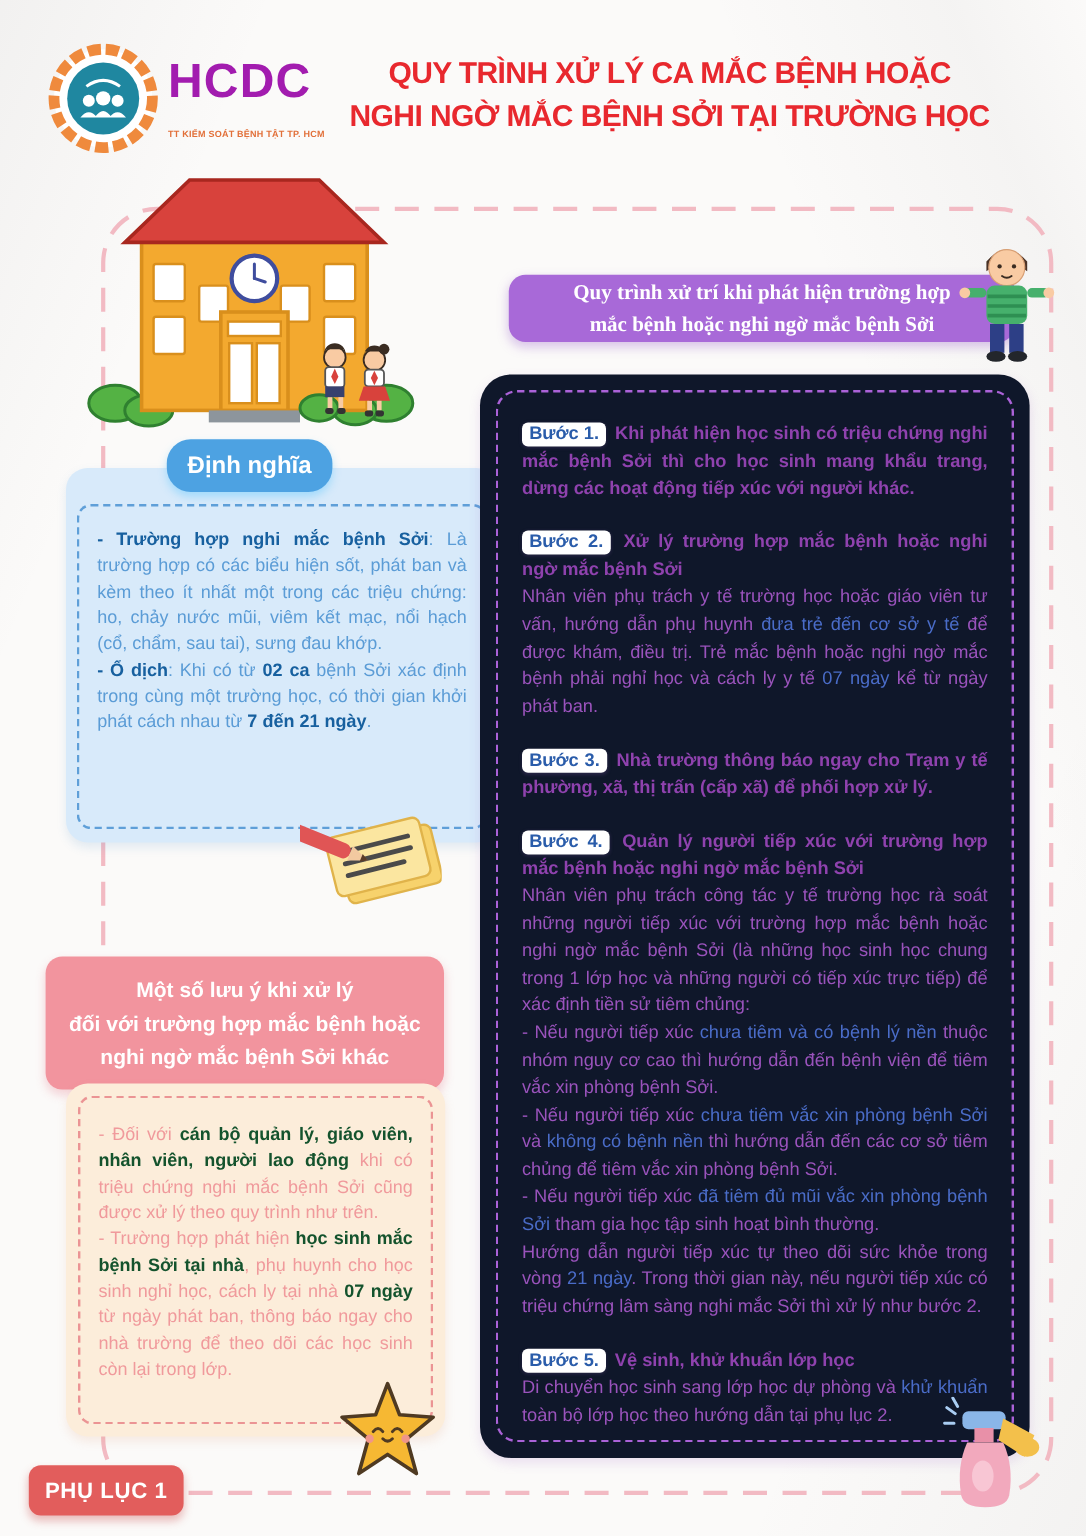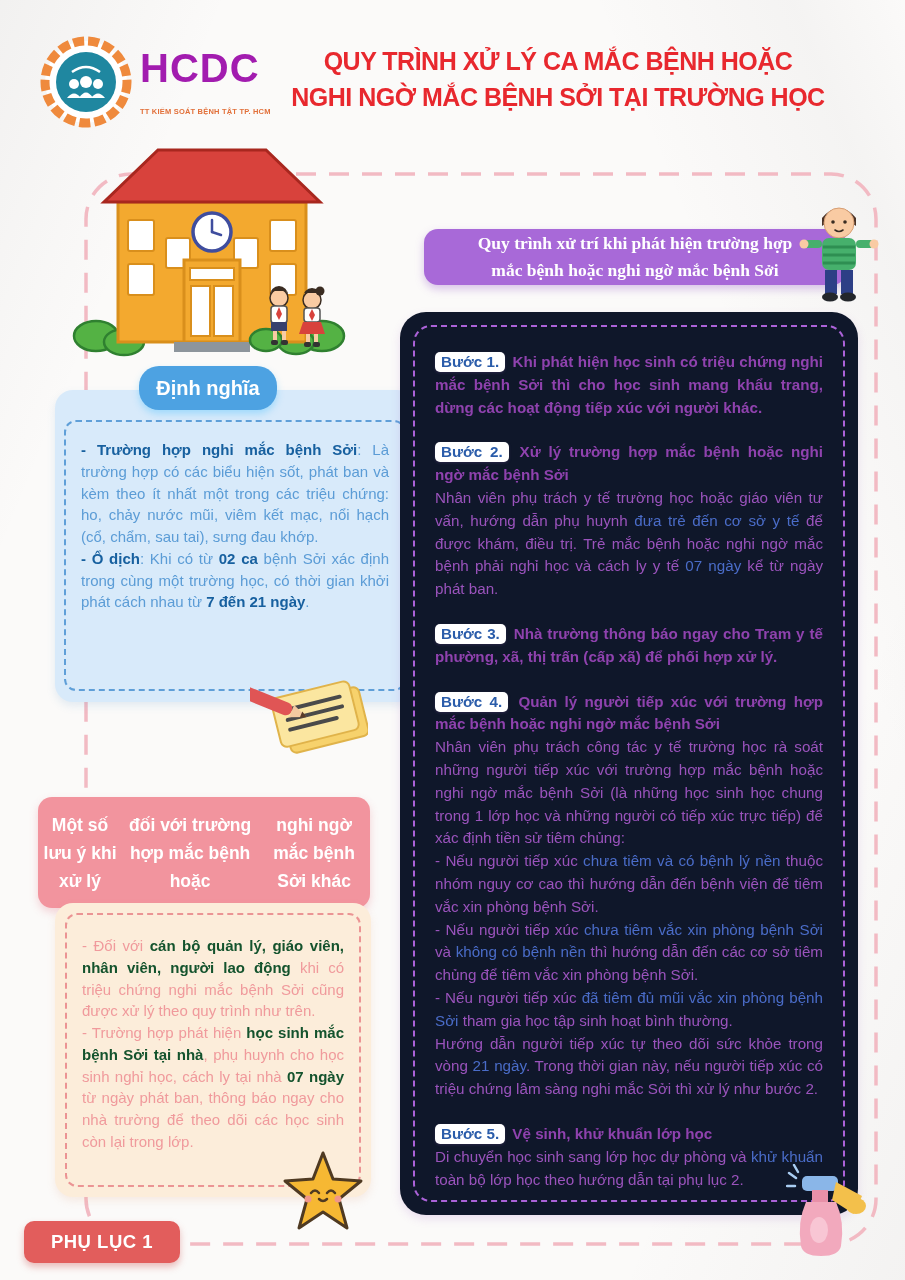--- a/index.html
+++ b/index.html
@@ -47,21 +47,21 @@
     border:2px dashed #5f9fd8;border-radius:12px;padding:17px 15px;box-sizing:border-box;
   }
   .def-inner p{margin:0;font-size:15px;line-height:1.45;text-align:justify;}
   .def-inner .run-normal{color:#5b9cd6;}
   .def-inner .run-strong{color:#17609f;font-weight:700;}
 
   
   .notes-header{
     position:absolute;left:38px;top:797px;width:332px;height:111px;z-index:3;
     background:#f2949e;border-radius:14px;color:#fff;font-weight:700;font-size:17.5px;
-    display:flex;flex-direction:row;align-items:center;justify-content:center;
+    display:flex;flex-direction:column;align-items:center;justify-content:center;
     line-height:1.6;text-align:center;box-shadow:0 4px 8px rgba(230,120,135,.3);
   }
   .notes-panel{
     position:absolute;left:55px;top:903px;width:316px;height:294px;z-index:3;
     background:#fcedda;border-radius:18px;box-shadow:0 4px 8px rgba(220,150,110,.15);
   }
   .notes-inner{
     position:absolute;left:10px;right:10px;top:10px;bottom:10px;
     border:2px dashed #eb9494;border-radius:12px;padding:20px 15px;box-sizing:border-box;
   }
@@ -91,21 +91,21 @@
   .step-label{
     background:#fff;color:#2a5caa;font-weight:700;border-radius:5px;
     padding:1px 6px 2px 6px;margin-right:3px;box-shadow:0 1px 3px rgba(120,80,160,.25);
   }
   .process-inner .run-normal{color:#9a53bc;}
   .process-inner .run-strong{color:#8f42ae;font-weight:700;}
   .process-inner .run-em{color:#4a6cc8;}
 
   
   .appendix-btn{
-    position:absolute;left:24px;top:1221px;width:156px;height:42px;z-index:4;
+    position:absolute;left:24px;top:1221px;width:129px;height:42px;z-index:4;
     background:#e25d5c;border-radius:10px;color:#fff;font-weight:700;font-size:18.5px;
     display:flex;align-items:center;justify-content:center;letter-spacing:.5px;
     box-shadow:0 4px 7px rgba(200,70,70,.35);
   }
   .pencil{position:absolute;left:250px;top:646px;z-index:5;}
   .star{position:absolute;left:280px;top:1148px;z-index:5;}
   .spray{position:absolute;left:786px;top:1164px;z-index:5;}
 </style>
 </head>
 <body>

